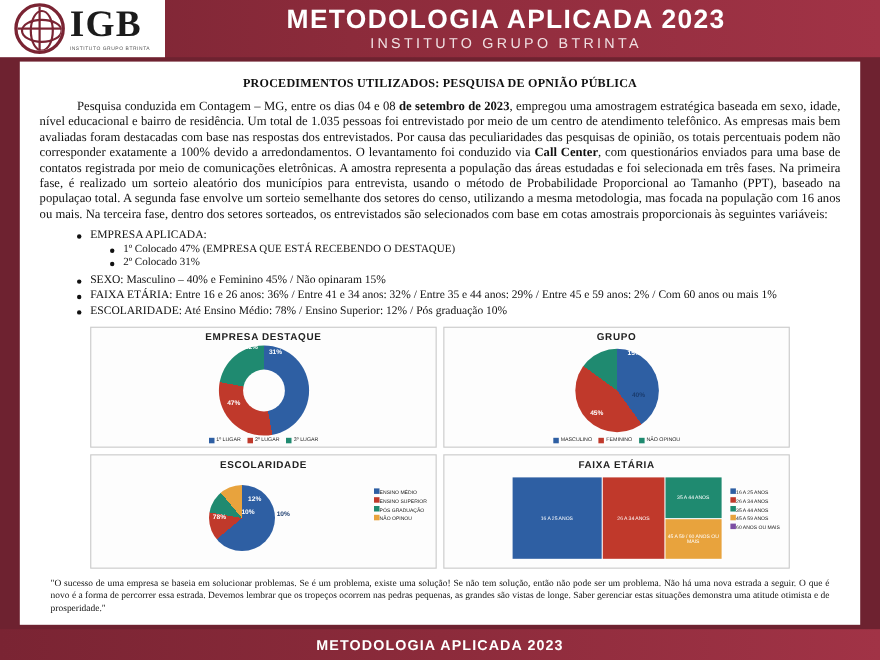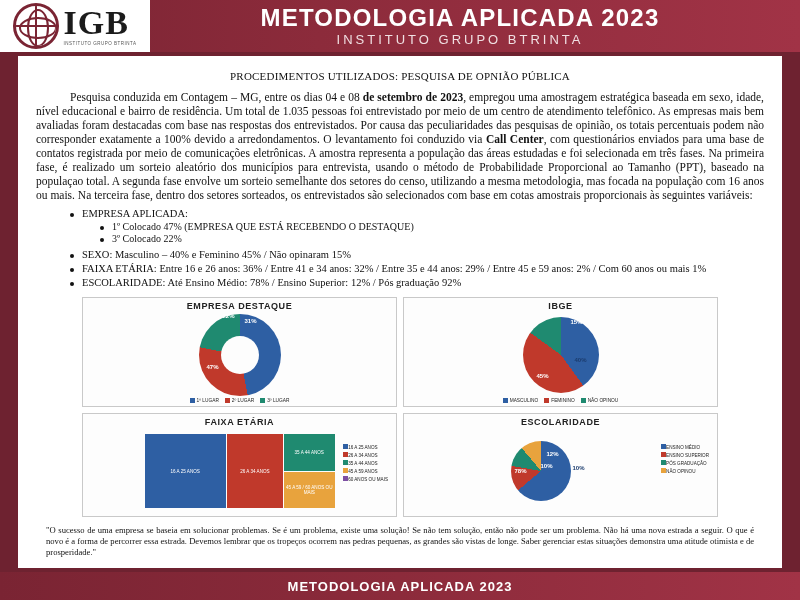--- a/index.html
+++ b/index.html
@@ -72,21 +72,21 @@
     font-size:13px;letter-spacing:3px;margin-top:1px;color:#f0dfe2;
   }
   
   .sheet{
     position:absolute;left:18px;top:56px;width:764px;height:512px;
     background:#ffffff;
     padding:10px 18px 6px 18px;
     box-sizing:border-box;
   }
   .doc-title{
-    text-align:center;font-weight:normal;font-size:11px;letter-spacing:.2px;
+    text-align:center;font-weight:bold;font-size:11px;letter-spacing:.2px;
     margin:4px 0 8px 0;color:#111;
   }
   .para{
     font-size:11.5px;line-height:1.22;text-align:justify;color:#111;
     text-indent:34px;
     margin-bottom:6px;
   }
   .para b{font-weight:bold;}
   
   ul.bl{
@@ -213,26 +213,26 @@
 
     <div class="para">
       <span>Pesquisa conduzida em  Contagem – MG, entre os dias 04 e 08 </span><b>de setembro de 2023</b><span>, empregou uma amostragem estratégica baseada em sexo, idade, nível educacional e bairro de residência. Um total de 1.035 pessoas foi entrevistado por meio de um centro de atendimento telefônico. As empresas mais bem avaliadas foram destacadas com base nas respostas dos entrevistados. Por causa das peculiaridades das pesquisas de opinião, os totais percentuais podem não corresponder exatamente a 100% devido a arredondamentos. O levantamento foi conduzido via </span><b>Call Center</b><span>, com questionários enviados para uma base de contatos registrada por meio de comunicações eletrônicas. A amostra representa a população das áreas estudadas e foi selecionada em três fases. Na primeira fase, é realizado um sorteio aleatório dos municípios para entrevista, usando o método de Probabilidade Proporcional ao Tamanho (PPT), baseado na populaçao total. A segunda fase envolve um sorteio semelhante dos setores do censo, utilizando a mesma metodologia, mas focada na população com 16 anos ou mais. Na terceira fase, dentro dos setores sorteados, os entrevistados são selecionados com base em cotas amostrais proporcionais às seguintes variáveis:</span>
     </div>
 
     <ul class="bl">
       <li>
         <span>EMPRESA APLICADA:</span>
         <ul class="sub">
           <li>1º Colocado 47% (EMPRESA QUE ESTÁ RECEBENDO O DESTAQUE)</li>
-          <li>3º Colocado 22%</li>
+          <li>2º Colocado 31%</li>
         </ul>
       </li>
       <li>SEXO: Masculino – 40% e Feminino 45% / Não opinaram 15%</li>
       <li>FAIXA ETÁRIA: Entre 16 e 26 anos: 36% / Entre 41 e 34 anos: 32% / Entre 35 e 44 anos: 29% / Entre 45 e 59 anos: 2% / Com 60 anos ou mais 1%</li>
-      <li>ESCOLARIDADE: Até Ensino Médio: 78% / Ensino Superior: 12% / Pós graduação 92%</li>
+      <li>ESCOLARIDADE: Até Ensino Médio: 78% / Ensino Superior: 12% / Pós graduação 10%</li>
     </ul>
 
     <div class="charts">
 
       <div class="chartbox">
         <div class="chart-title">EMPRESA DESTAQUE</div>
         <div class="chart-area">
           <div class="donut" style="background:conic-gradient(#2e5fa3 0deg 169.2deg, #c0392b 169.2deg 280.8deg, #1f8a70 280.8deg 360deg);">
             <div class="hole"></div>
             <div class="dlabel" style="left:8px;top:50px;">47%</div>
@@ -250,41 +250,59 @@
               <span>2º LUGAR</span>
             </span>
           <span class="key">
               <i class="sw" style="background:#1f8a70"></i>
               <span>3º LUGAR</span>
             </span>
         </div>
       </div>
 
       <div class="chartbox">
-        <div class="chart-title">IBGE</div>
+        <div class="chart-title">GRUPO</div>
         <div class="chart-area">
           <div class="pie" style="background:conic-gradient(#2e5fa3 0deg 144deg, #c0392b 144deg 306deg, #1f8a70 306deg 360deg);">
             <div class="dlabel" style="left:48px;top:2px;">15%</div>
             <div class="dlabel" style="left:14px;top:56px;">45%</div>
             <div class="dlabel dark" style="left:52px;top:40px;">40%</div>
           </div>
         </div>
         <div class="legend">
           <span class="key">
               <i class="sw" style="background:#2e5fa3"></i>
               <span>MASCULINO</span>
             </span>
           <span class="key">
               <i class="sw" style="background:#c0392b"></i>
               <span>FEMININO</span>
             </span>
           <span class="key">
               <i class="sw" style="background:#1f8a70"></i>
               <span>NÃO OPINOU</span>
             </span>
+        </div>
+      </div>
+
+      <div class="chartbox">
+        <div class="chart-title">ESCOLARIDADE</div>
+        <div class="chart-area">
+          <div class="pie small" style="background:conic-gradient(#2e5fa3 0deg 230deg, #c0392b 230deg 280deg, #1f8a70 280deg 320deg, #e8a33d 320deg 360deg);margin-right:40px;">
+            <div class="dlabel" style="left:4px;top:27px;">78%</div>
+            <div class="dlabel" style="left:36px;top:10px;">12%</div>
+            <div class="dlabel" style="left:30px;top:22px;">10%</div>
+            <div class="dlabel" style="left:62px;top:24px;color:#1b3c6e;">10%</div>
+          </div>
+          <div class="legend-right">
+            <span class="key"><i class="sw" style="background:#2e5fa3"></i><span>ENSINO MÉDIO</span></span>
+            <span class="key"><i class="sw" style="background:#c0392b"></i><span>ENSINO SUPERIOR</span></span>
+            <span class="key"><i class="sw" style="background:#1f8a70"></i><span>PÓS GRADUAÇÃO</span></span>
+            <span class="key"><i class="sw" style="background:#e8a33d"></i><span>NÃO OPINOU</span></span>
+          </div>
         </div>
       </div>
 
       <div class="chartbox">
         <div class="chart-title">FAIXA ETÁRIA</div>
         <div class="chart-area">
           <div class="treemap">
             <div class="tm-cell tm-a" style="background:#2e5fa3">16 A 25 ANOS</div>
             <div class="tm-cell tm-b" style="background:#c0392b">26 A 34 ANOS</div>
             <div class="tm-cell tm-c" style="background:#1f8a70">35 A 44 ANOS</div>
@@ -293,38 +311,20 @@
           <div class="legend-right">
             <span class="key"><i class="sw" style="background:#2e5fa3"></i><span>16 A 25 ANOS</span></span>
             <span class="key"><i class="sw" style="background:#c0392b"></i><span>26 A 34 ANOS</span></span>
             <span class="key"><i class="sw" style="background:#1f8a70"></i><span>35 A 44 ANOS</span></span>
             <span class="key"><i class="sw" style="background:#e8a33d"></i><span>45 A 59 ANOS</span></span>
             <span class="key"><i class="sw" style="background:#7d4fa3"></i><span>60 ANOS OU MAIS</span></span>
           </div>
         </div>
       </div>
 
-      <div class="chartbox">
-        <div class="chart-title">ESCOLARIDADE</div>
-        <div class="chart-area">
-          <div class="pie small" style="background:conic-gradient(#2e5fa3 0deg 230deg, #c0392b 230deg 280deg, #1f8a70 280deg 320deg, #e8a33d 320deg 360deg);margin-right:40px;">
-            <div class="dlabel" style="left:4px;top:27px;">78%</div>
-            <div class="dlabel" style="left:36px;top:10px;">12%</div>
-            <div class="dlabel" style="left:30px;top:22px;">10%</div>
-            <div class="dlabel" style="left:62px;top:24px;color:#1b3c6e;">10%</div>
-          </div>
-          <div class="legend-right">
-            <span class="key"><i class="sw" style="background:#2e5fa3"></i><span>ENSINO MÉDIO</span></span>
-            <span class="key"><i class="sw" style="background:#c0392b"></i><span>ENSINO SUPERIOR</span></span>
-            <span class="key"><i class="sw" style="background:#1f8a70"></i><span>PÓS GRADUAÇÃO</span></span>
-            <span class="key"><i class="sw" style="background:#e8a33d"></i><span>NÃO OPINOU</span></span>
-          </div>
-        </div>
-      </div>
-
     </div>
 
     <div class="quote">
       <span class="first">"O sucesso de uma empresa se baseia em solucionar problemas. Se é um problema, existe uma solução! Se não tem solução, então não pode ser um problema. Não há uma nova estrada a seguir. O que é novo é a forma de percorrer essa estrada. Devemos lembrar que os tropeços ocorrem nas pedras pequenas, as grandes são vistas de longe. Saber gerenciar estas situações demonstra uma atitude otimista e de prosperidade."</span>
     </div>
 
   </div>
 
   <div class="footer">
     <span>METODOLOGIA APLICADA 2023</span>

